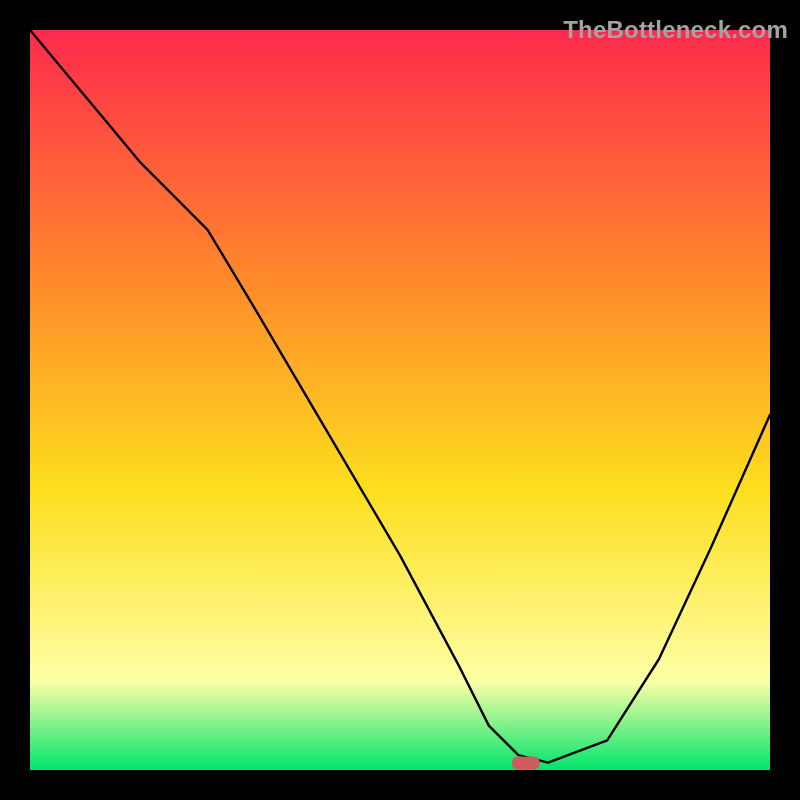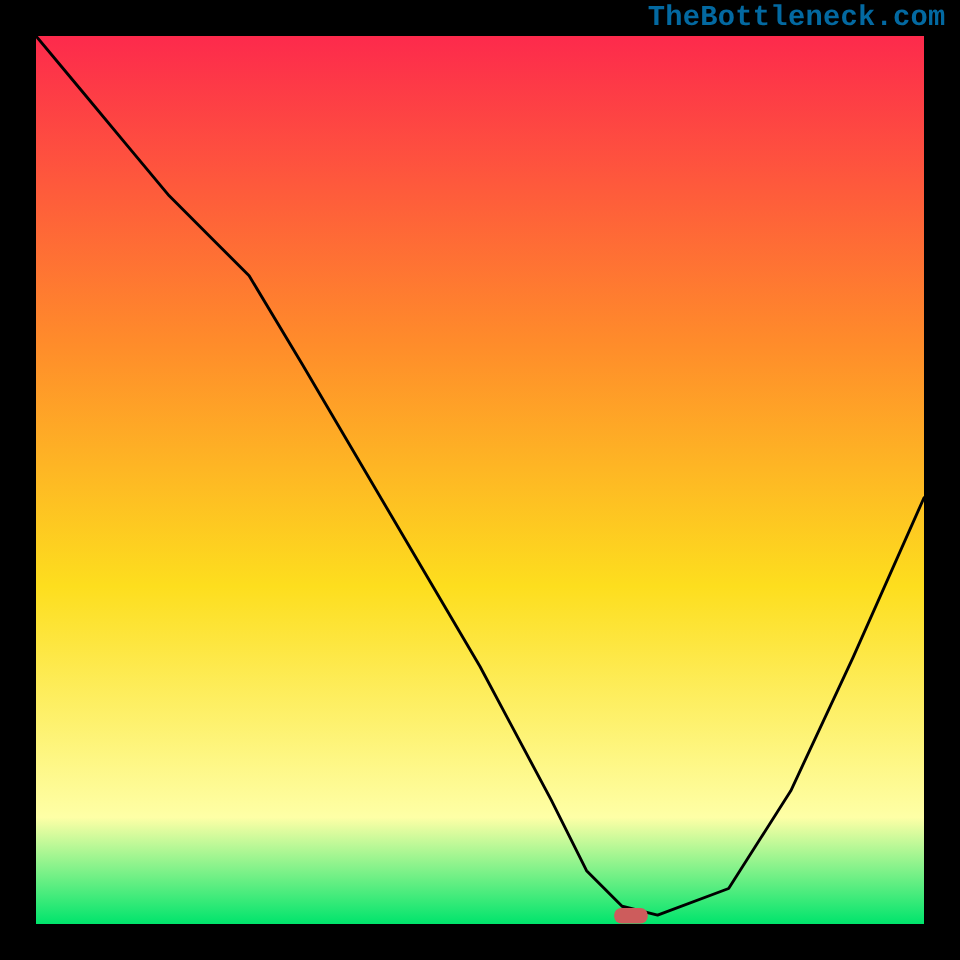--- a/index.html
+++ b/index.html
@@ -10,26 +10,26 @@
     overflow: hidden;
   }
   .frame {
     width: 800px;
     height: 800px;
     background: #000;
     position: relative;
   }
   .watermark {
     position: absolute;
-    top: 2px;
+    top: 16px;
     right: 12px;
-    font-family: Liberation Mono, monospace;
+    font-family: Liberation Sans, sans-serif;
     font-size: 24px;
     font-weight: 600;
-    color: #0369a1;
+    color: #a3a3a3;
     letter-spacing: 0.2px;
     z-index: 10;
   }
   svg.chart {
     position: absolute;
     top: 30px;             
     left: 30px;
     width: 740px;
     height: 740px;
   }

